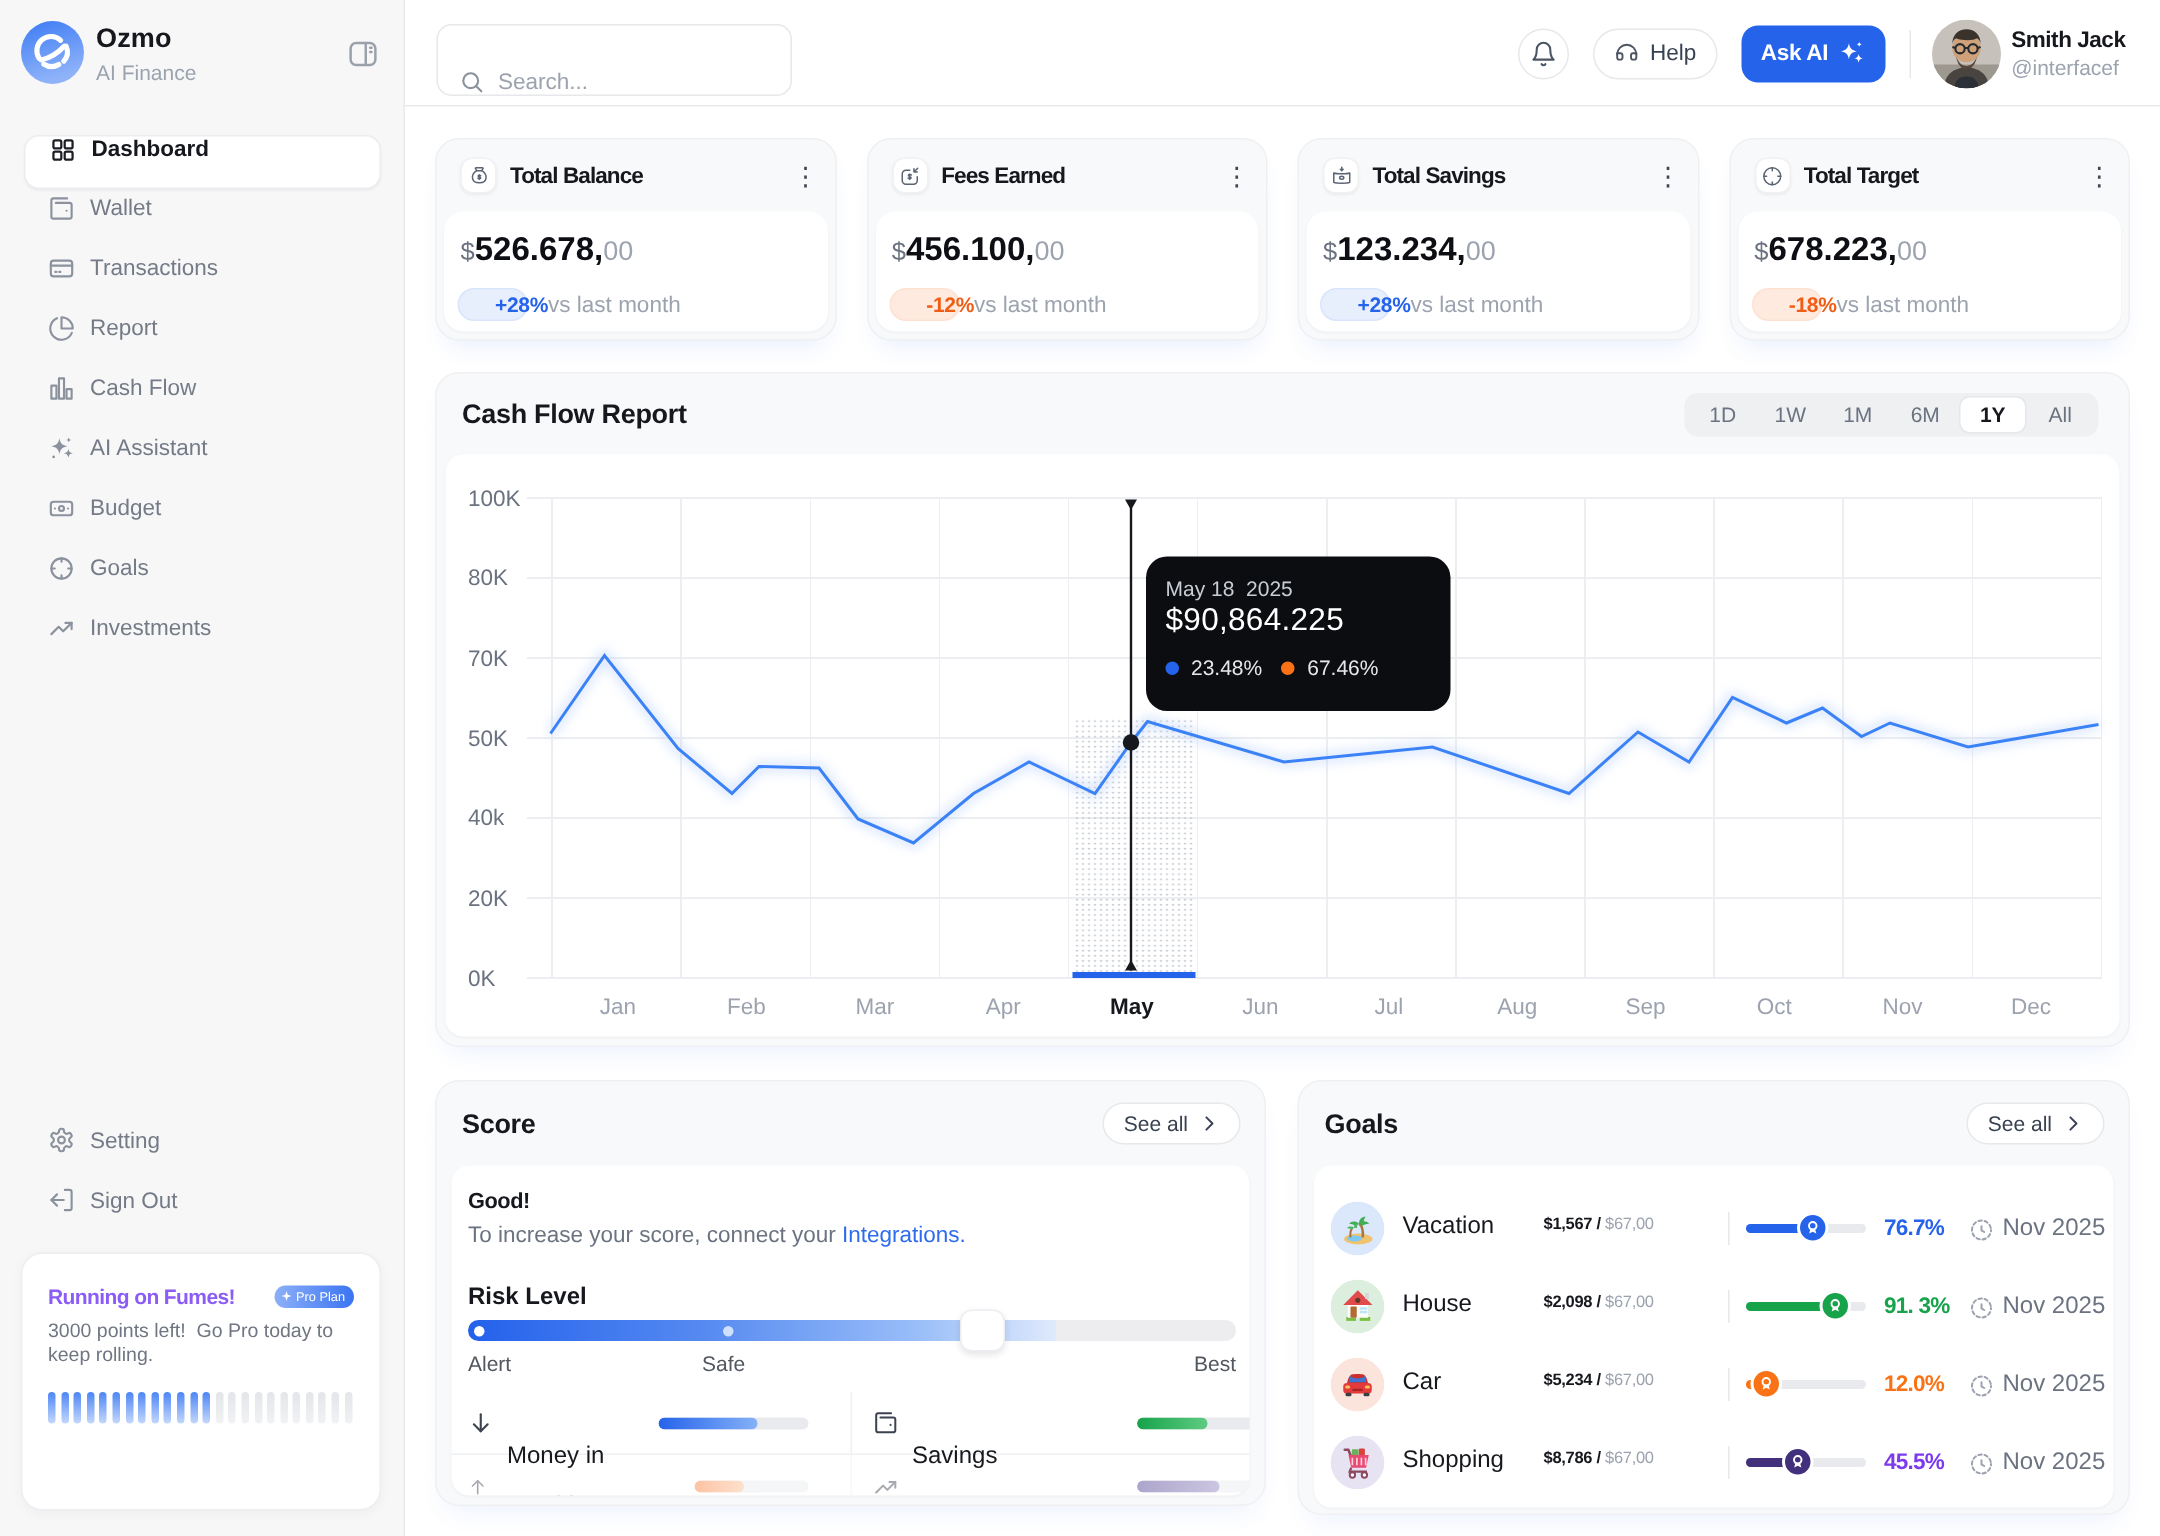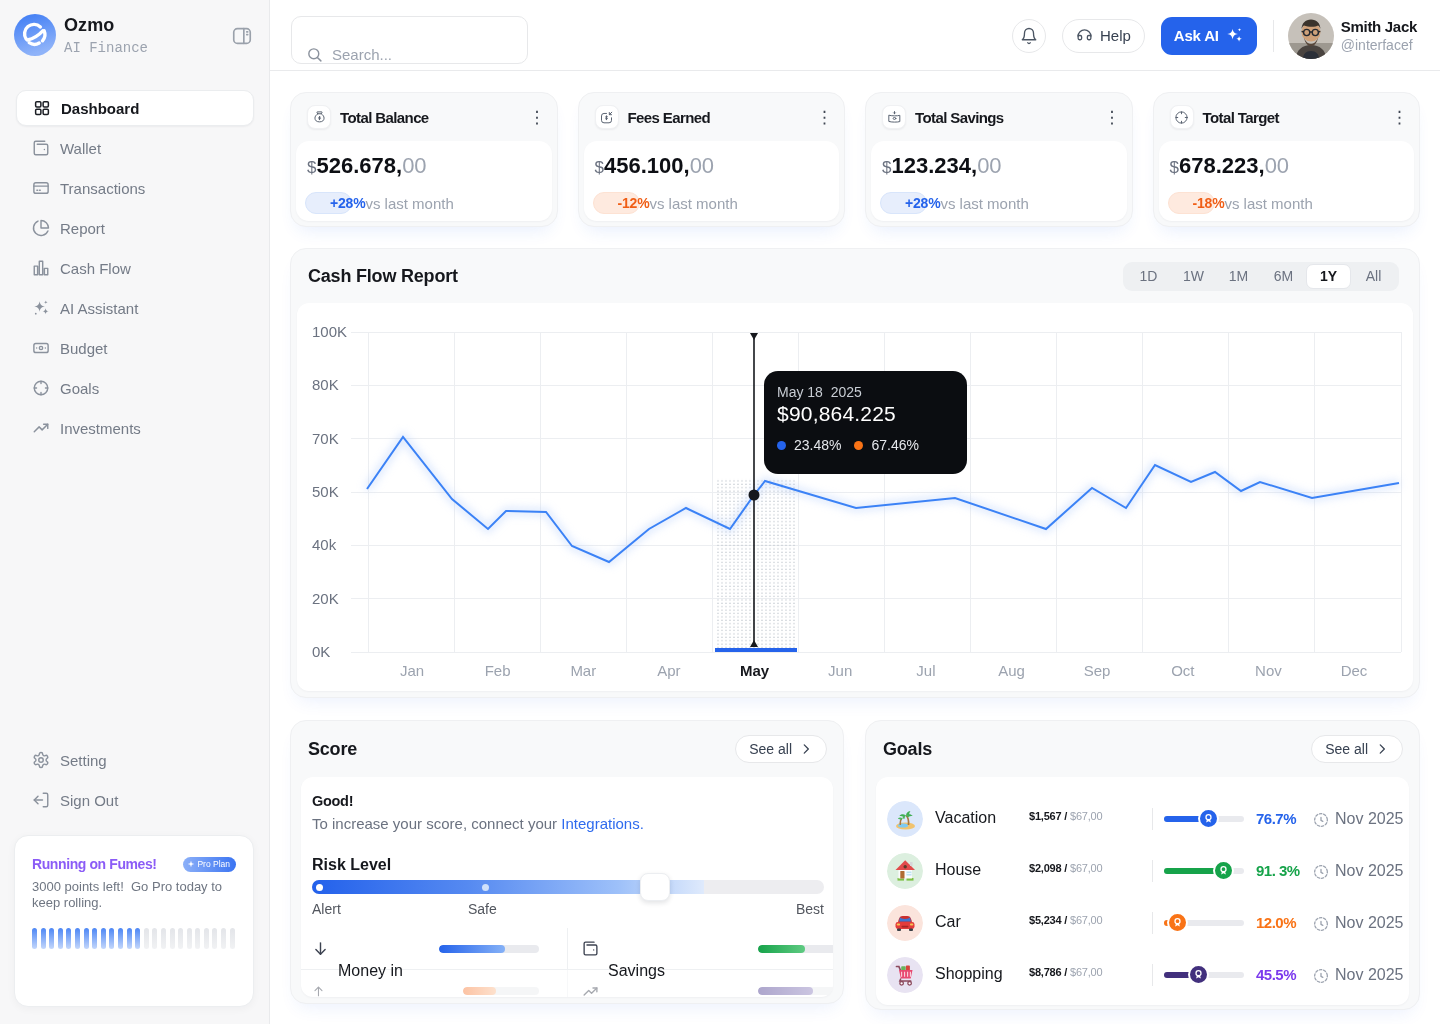--- a/index.html
+++ b/index.html
@@ -6,24 +6,24 @@
 html,body { width:1440px; height:1024px; overflow:hidden; }
 body { font-family:"Liberation Sans", sans-serif; background:#fff; color:#16181d; }
 .app { position:relative; width:1440px; height:1024px; }
 
 
 .sidebar { position:absolute; left:0; top:0; width:270px; height:1024px; background:#f7f7f8; border-right:1px solid #e9eaec; }
 .brand { position:absolute; left:14px; top:14px; width:242px; height:44px; }
 .brand .logo { position:absolute; left:0; top:0; width:42px; height:42px; }
 .brand .bt { position:absolute; left:50px; top:1px; }
 .brand .bt b { display:block; font-size:18px; font-weight:700; color:#16181d; letter-spacing:.1px; }
-.brand .bt span { display:block; font-size:14px; color:#9ca3af; margin-top:4px;font-family:Liberation Mono, monospace; }
+.brand .bt span { display:block; font-size:14px; color:#9ca3af; margin-top:4px; }
 .brand .panel { position:absolute; right:3px; top:11px; width:22px; height:22px; color:#9aa1ab; }
 .nav { position:absolute; left:16px; top:90px; width:238px; }
-.nav .it { display:flex; align-items:center; height:36px; margin-bottom:4px; padding-left:16px; border-radius:10px; color:#747b87; font-size:15px; }
+.nav .it { display:flex; height:36px; margin-bottom:4px; padding-left:16px; border-radius:10px; color:#747b87; font-size:15px; }
 .nav .it svg { width:18px; height:18px; margin-right:10px; flex:none; }
 .nav .it.active { background:#fff; border:1px solid #ebedef; box-shadow:0 1px 2px rgba(16,24,40,.05); color:#16181d; font-weight:700; }
 .nav2 { position:absolute; left:16px; top:742px; width:238px; }
 .nav2 .it { display:flex; align-items:center; height:36px; padding-left:16px; color:#747b87; font-size:15px; }
 .nav2 .it svg { width:18px; height:18px; margin-right:10px; }
 .promo { position:absolute; left:14px; top:835px; width:240px; height:172px; background:#fff; border:1px solid #eceef0; border-radius:14px; box-shadow:0 2px 8px rgba(16,24,40,.04); padding:20px 17px 0 17px; }
 .promo .h { display:flex; align-items:center; justify-content:space-between; }
 .promo .h b { font-size:14px; font-weight:700; color:#8b5cf6; letter-spacing:-.4px; }
 .promo .pill { display:flex; align-items:center; gap:2px; height:15px; padding:0 6px 0 4px; border-radius:8px; background:linear-gradient(90deg,#8cb0f8,#3b74f2); color:#fff; font-size:8.5px; }
 .promo p { margin-top:7px; font-size:13px; line-height:16px; color:#6f7682; }
@@ -52,21 +52,21 @@
 .scard { width:267.5px; height:135px; background:#f8f9fa; border:1px solid #eff0f2; border-radius:16px; box-shadow:0 10px 18px -8px rgba(37,99,235,.12); position:relative; }
 .scard .hd { display:flex; align-items:center; height:48px; padding:0 12px 0 16px;justify-content:flex-end; }
 .scard .ibx { width:24px; height:24px; background:#fff; border-radius:8px; border:1px solid #f0f1f3; box-shadow:0 1px 2px rgba(16,24,40,.06); display:flex; align-items:center; justify-content:center; color:#5b6472; }
 .scard .ibx svg { width:15px; height:15px; }
 .scard .t { margin-left:9px; font-size:15px; font-weight:700; color:#16181d; letter-spacing:-.6px; }
 .scard .dots { margin-left:auto; color:#3f4652; font-size:17px; width:16px; text-align:center; }
 .scard .inner { position:absolute; left:5px; right:5px; top:48px; bottom:5px; background:#fff; border-radius:13px; box-shadow:0 1px 2px rgba(16,24,40,.04); padding:12px 12px 0 11px; }
 .amt { display:flex; align-items:baseline; }
 .amt .cur { font-size:17px; color:#6b7280; }
 .amt .v { font-size:22px; font-weight:700; color:#0d0f14; }
-.amt .dec { font-size:22px; color:#9ca3af; }
+.amt .dec { font-size:18px; color:#9ca3af; }
 .amt .comma { font-size:22px; font-weight:700; color:#0d0f14; }
 .trend { position:absolute; left:9px; top:51px; height:22px; display:flex; align-items:center;text-align:center; }
 .trend .bg { position:absolute; left:0; top:0; width:47px; height:22px; border-radius:11px; }
 .trend.up .bg { background:#e7eefc; border:1px solid #d8e5fb; }
 .trend.dn .bg { background:#feeadf; border:1px solid #fde2d3; }
 .trend .pv { position:relative; margin-left:25px; font-size:14px; font-weight:700; letter-spacing:-.2px; }
 .trend.up .pv { color:#2563eb; }
 .trend.dn .pv { color:#f05e16; }
 .trend .vs { position:relative; font-size:15px; color:#9ca3af; }
 

